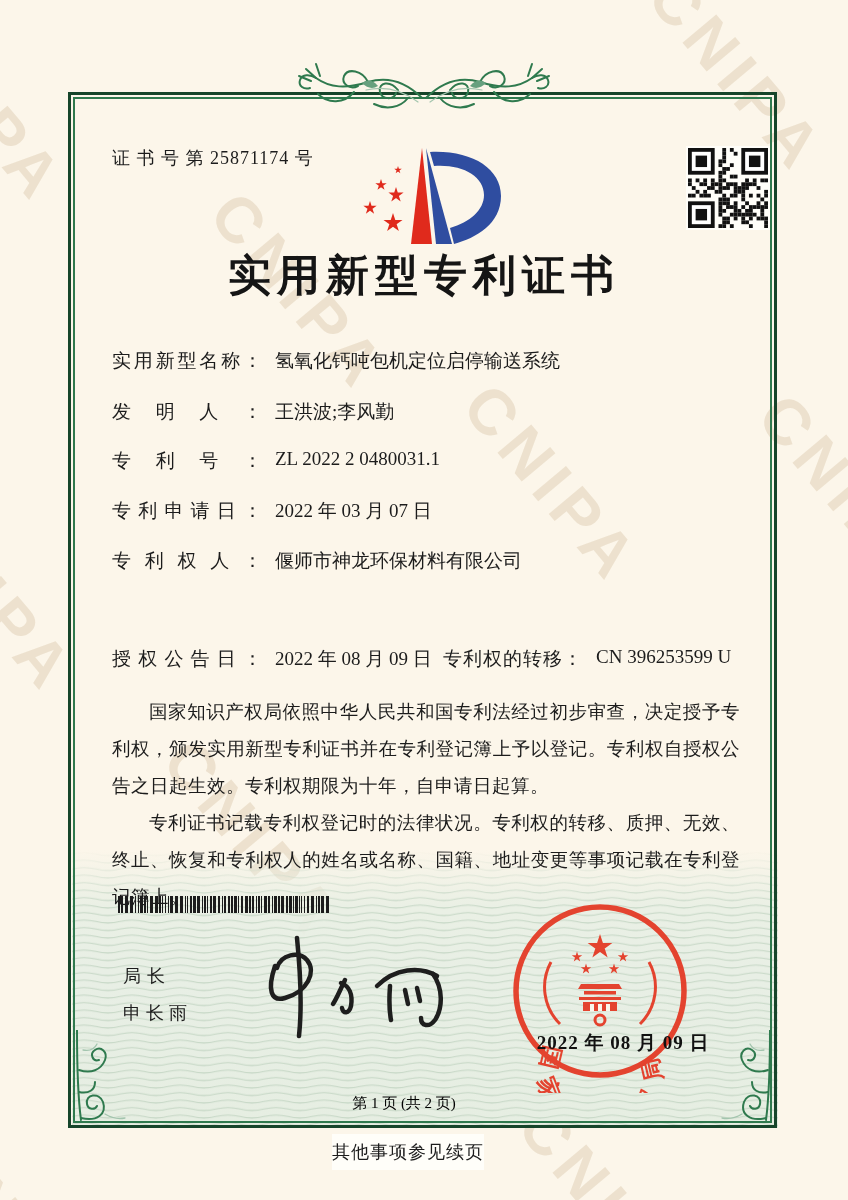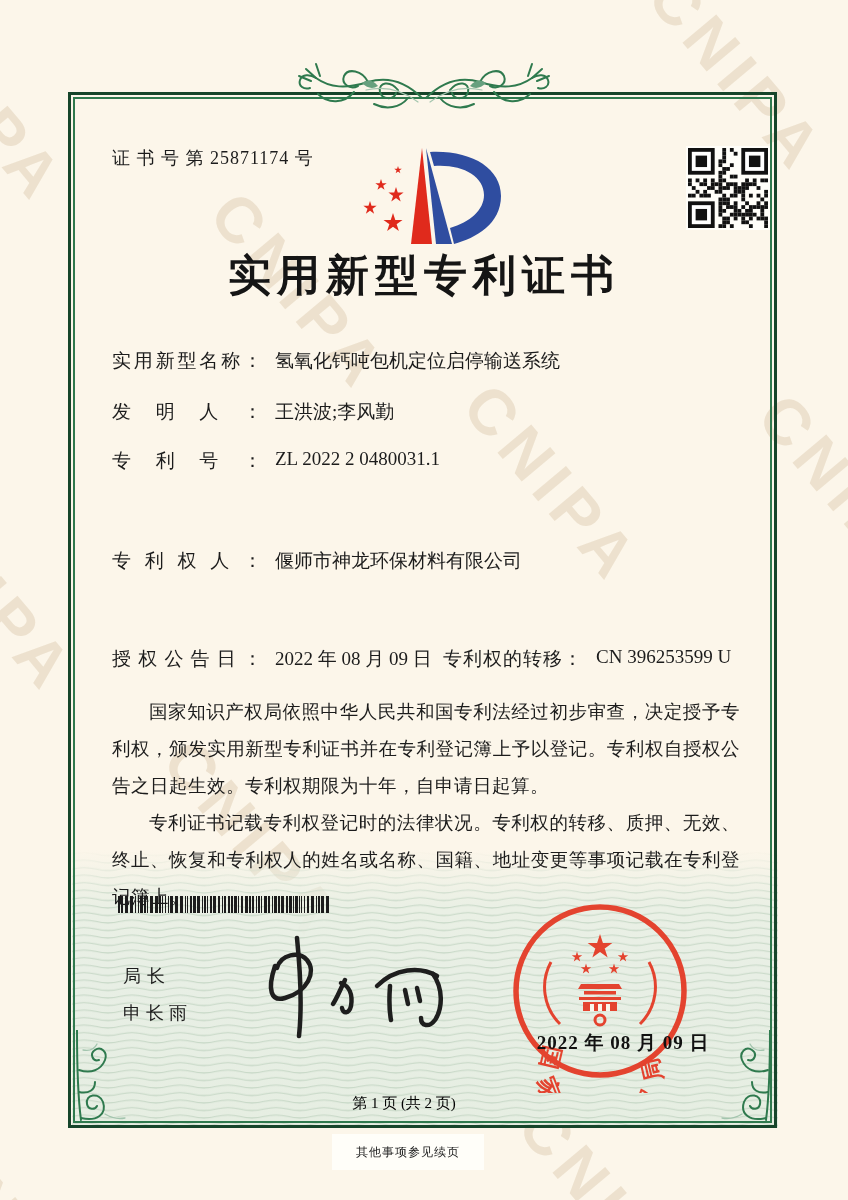--- a/index.html
+++ b/index.html
@@ -57,21 +57,21 @@
   .sign-name{position:absolute;left:123px;top:1001px;font-size:18px;letter-spacing:5px;}
   .signature{position:absolute;left:245px;top:928px;}
   .seal{position:absolute;left:500px;top:893px;}
   .seal-date{
     position:absolute;left:523px;top:1030px;width:200px;text-align:center;
     font-size:19px;font-weight:600;color:#111;letter-spacing:1px;white-space:nowrap;
   }
   .page-ind{position:absolute;left:0;right:40px;top:1094px;text-align:center;font-size:15px;color:#000000;}
   .note-box{
     position:absolute;left:332px;top:1134px;width:152px;height:36px;line-height:36px;
-    background:#fffef9;text-align:center;font-size:12px;letter-spacing:1px;z-index:6;
+    background:#fffef9;text-align:center;font-size:18px;letter-spacing:1px;z-index:6;
   }
 </style>
 </head>
 <body>
 
 <div class="page">
 
   <span class="wm" style="left:-70px;top:-10px">CNIPA</span>
   <span class="wm" style="left:690px;top:-40px">CNIPA</span>
   <span class="wm" style="left:252px;top:178px">CNIPA</span>
@@ -306,20 +306,23 @@
 
     <div class="row" style="top:348px">
       <span class="lbl">实用新型名称：</span><span class="val">氢氧化钙吨包机定位启停输送系统</span>
     </div>
     <div class="row" style="top:399px">
       <span class="lbl">发明人：</span><span class="val">王洪波;李风勤</span>
     </div>
     <div class="row" style="top:448px">
       <span class="lbl">专利号：</span><span class="val">ZL 2022 2 0480031.1</span>
     </div>
+    <div class="row" style="top:498px">
+      <span class="lbl">专利申请日：</span><span class="val">2022 年 03 月 07 日</span>
+    </div>
     <div class="row" style="top:548px">
       <span class="lbl">专利权人：</span><span class="val">偃师市神龙环保材料有限公司</span>
     </div>
 
     <div class="row" style="top:646px;width:640px">
       <span class="lbl">授权公告日：</span><span class="val">2022 年 08 月 09 日</span>
       <span class="grant-second">
         <span class="lbl2">专利权的转移：</span><span class="val">CN 396253599 U</span>
       </span>
     </div>

